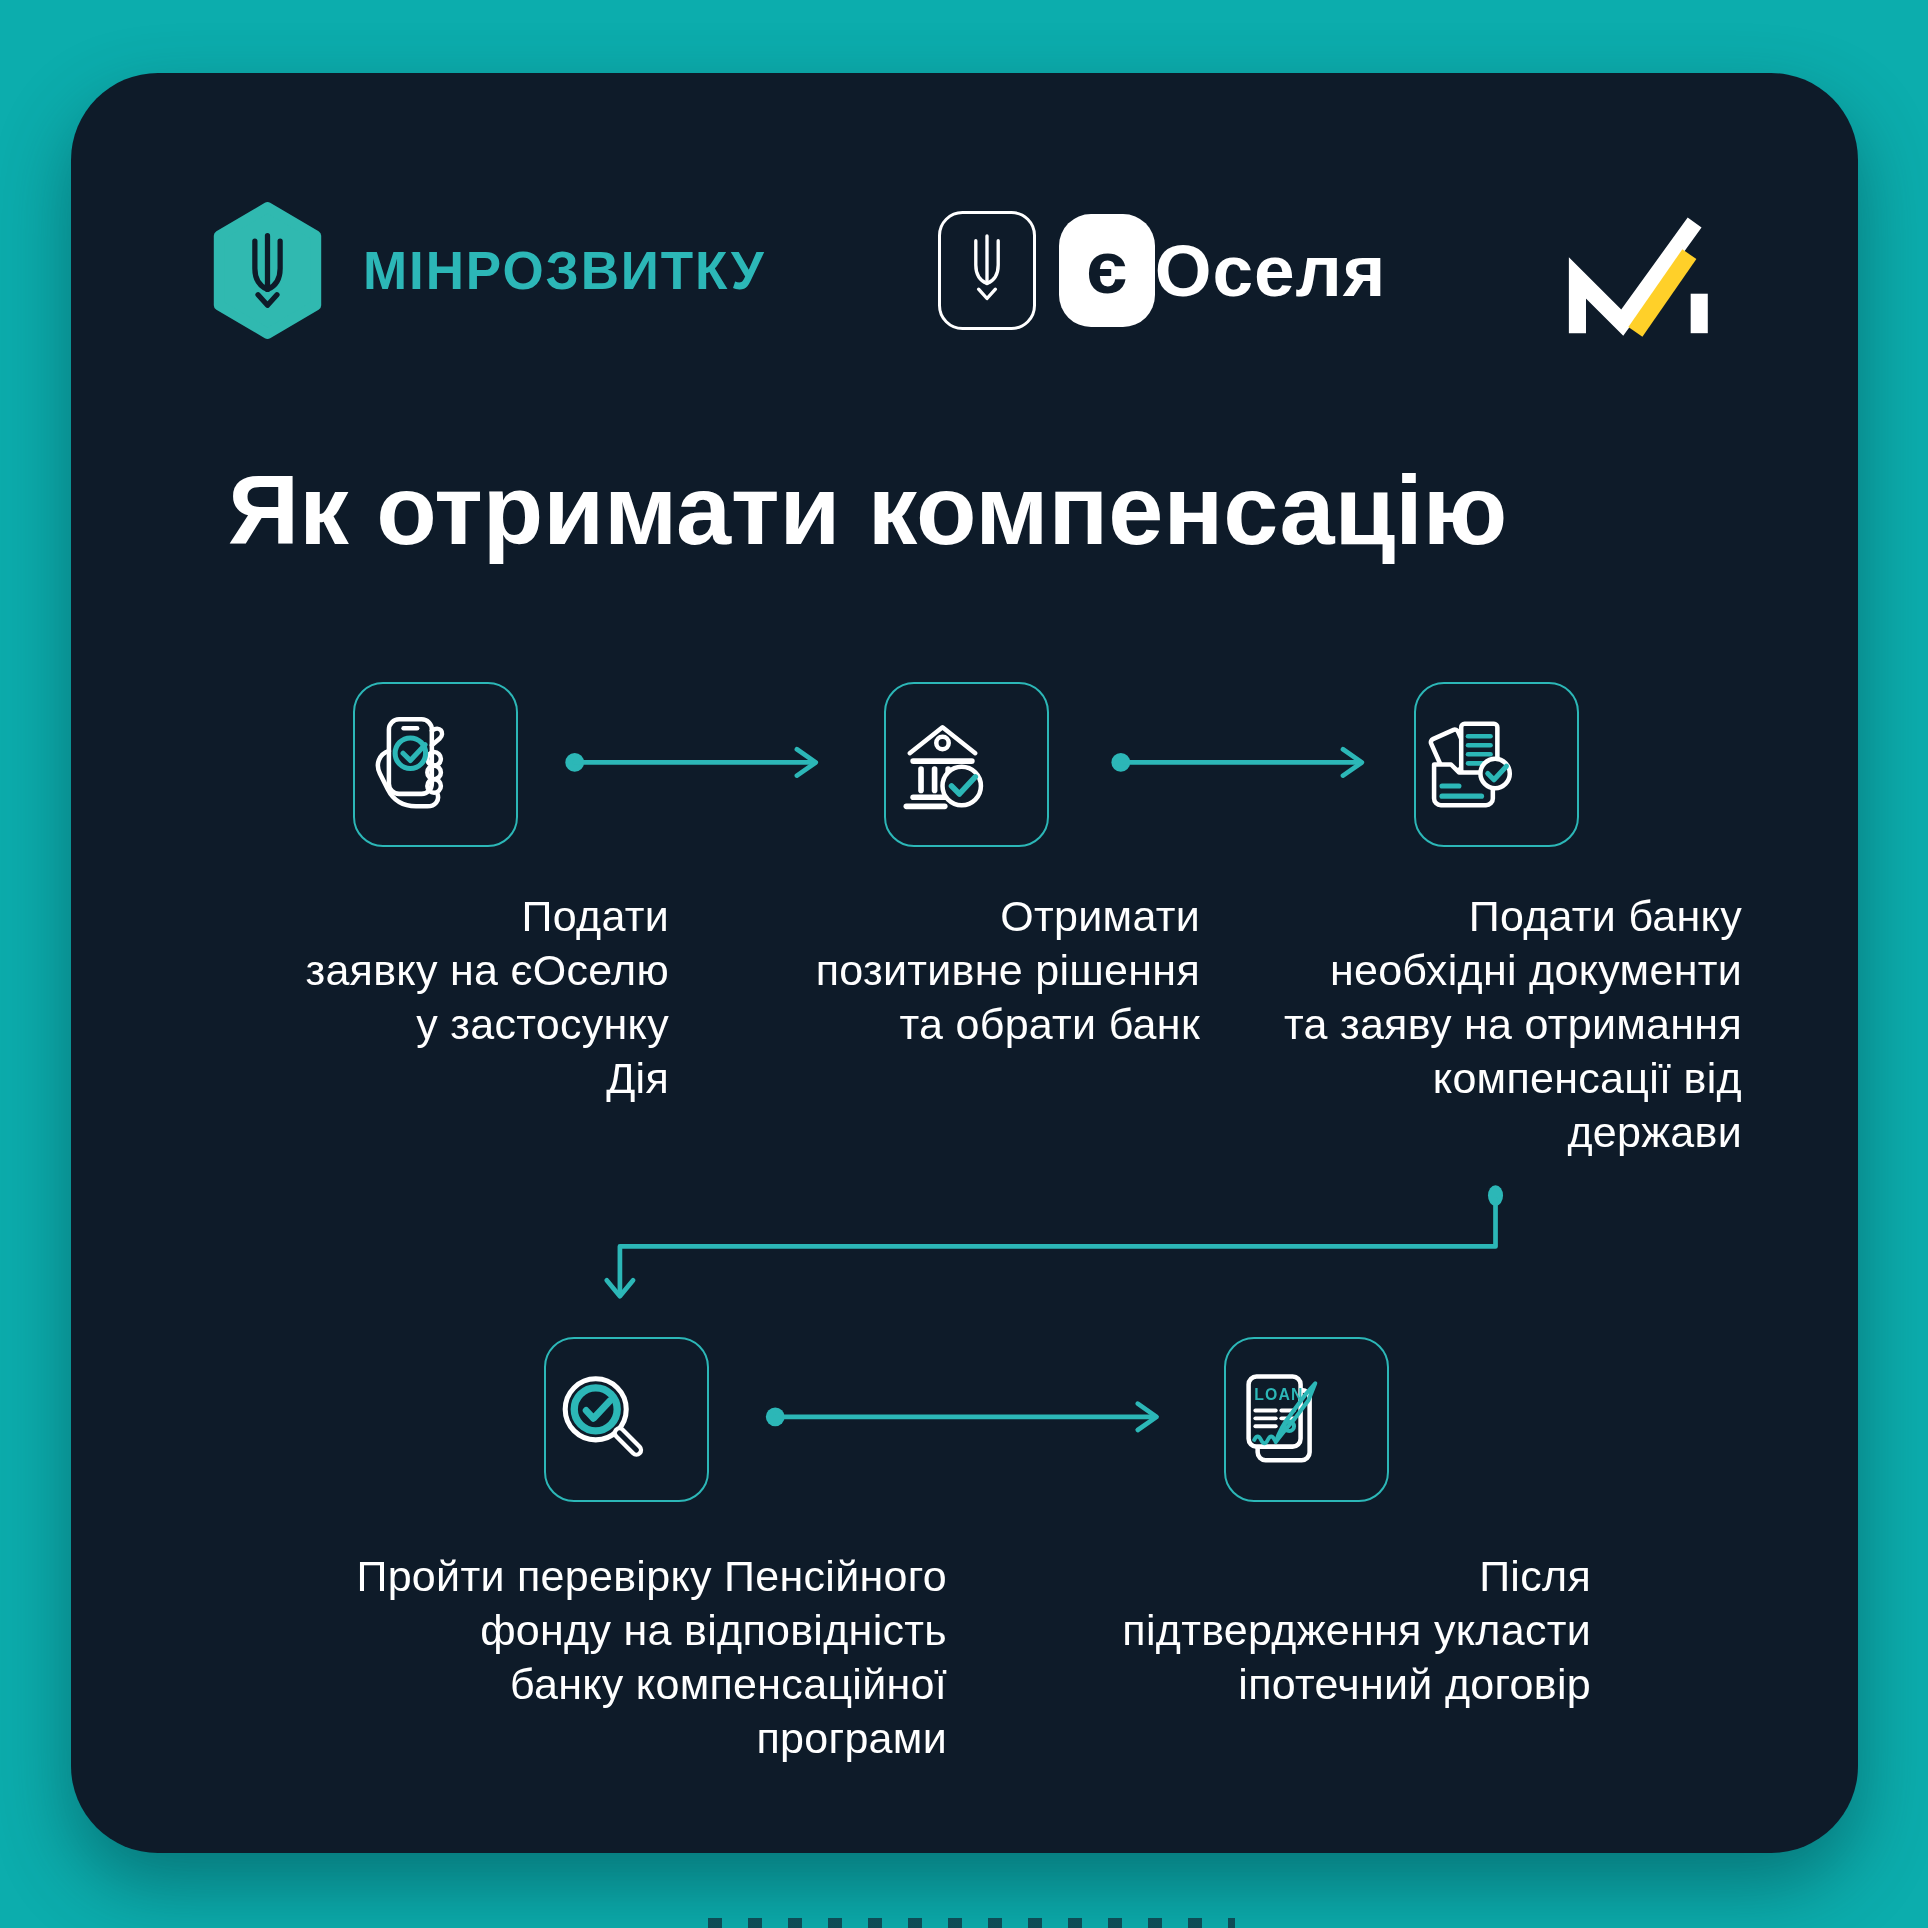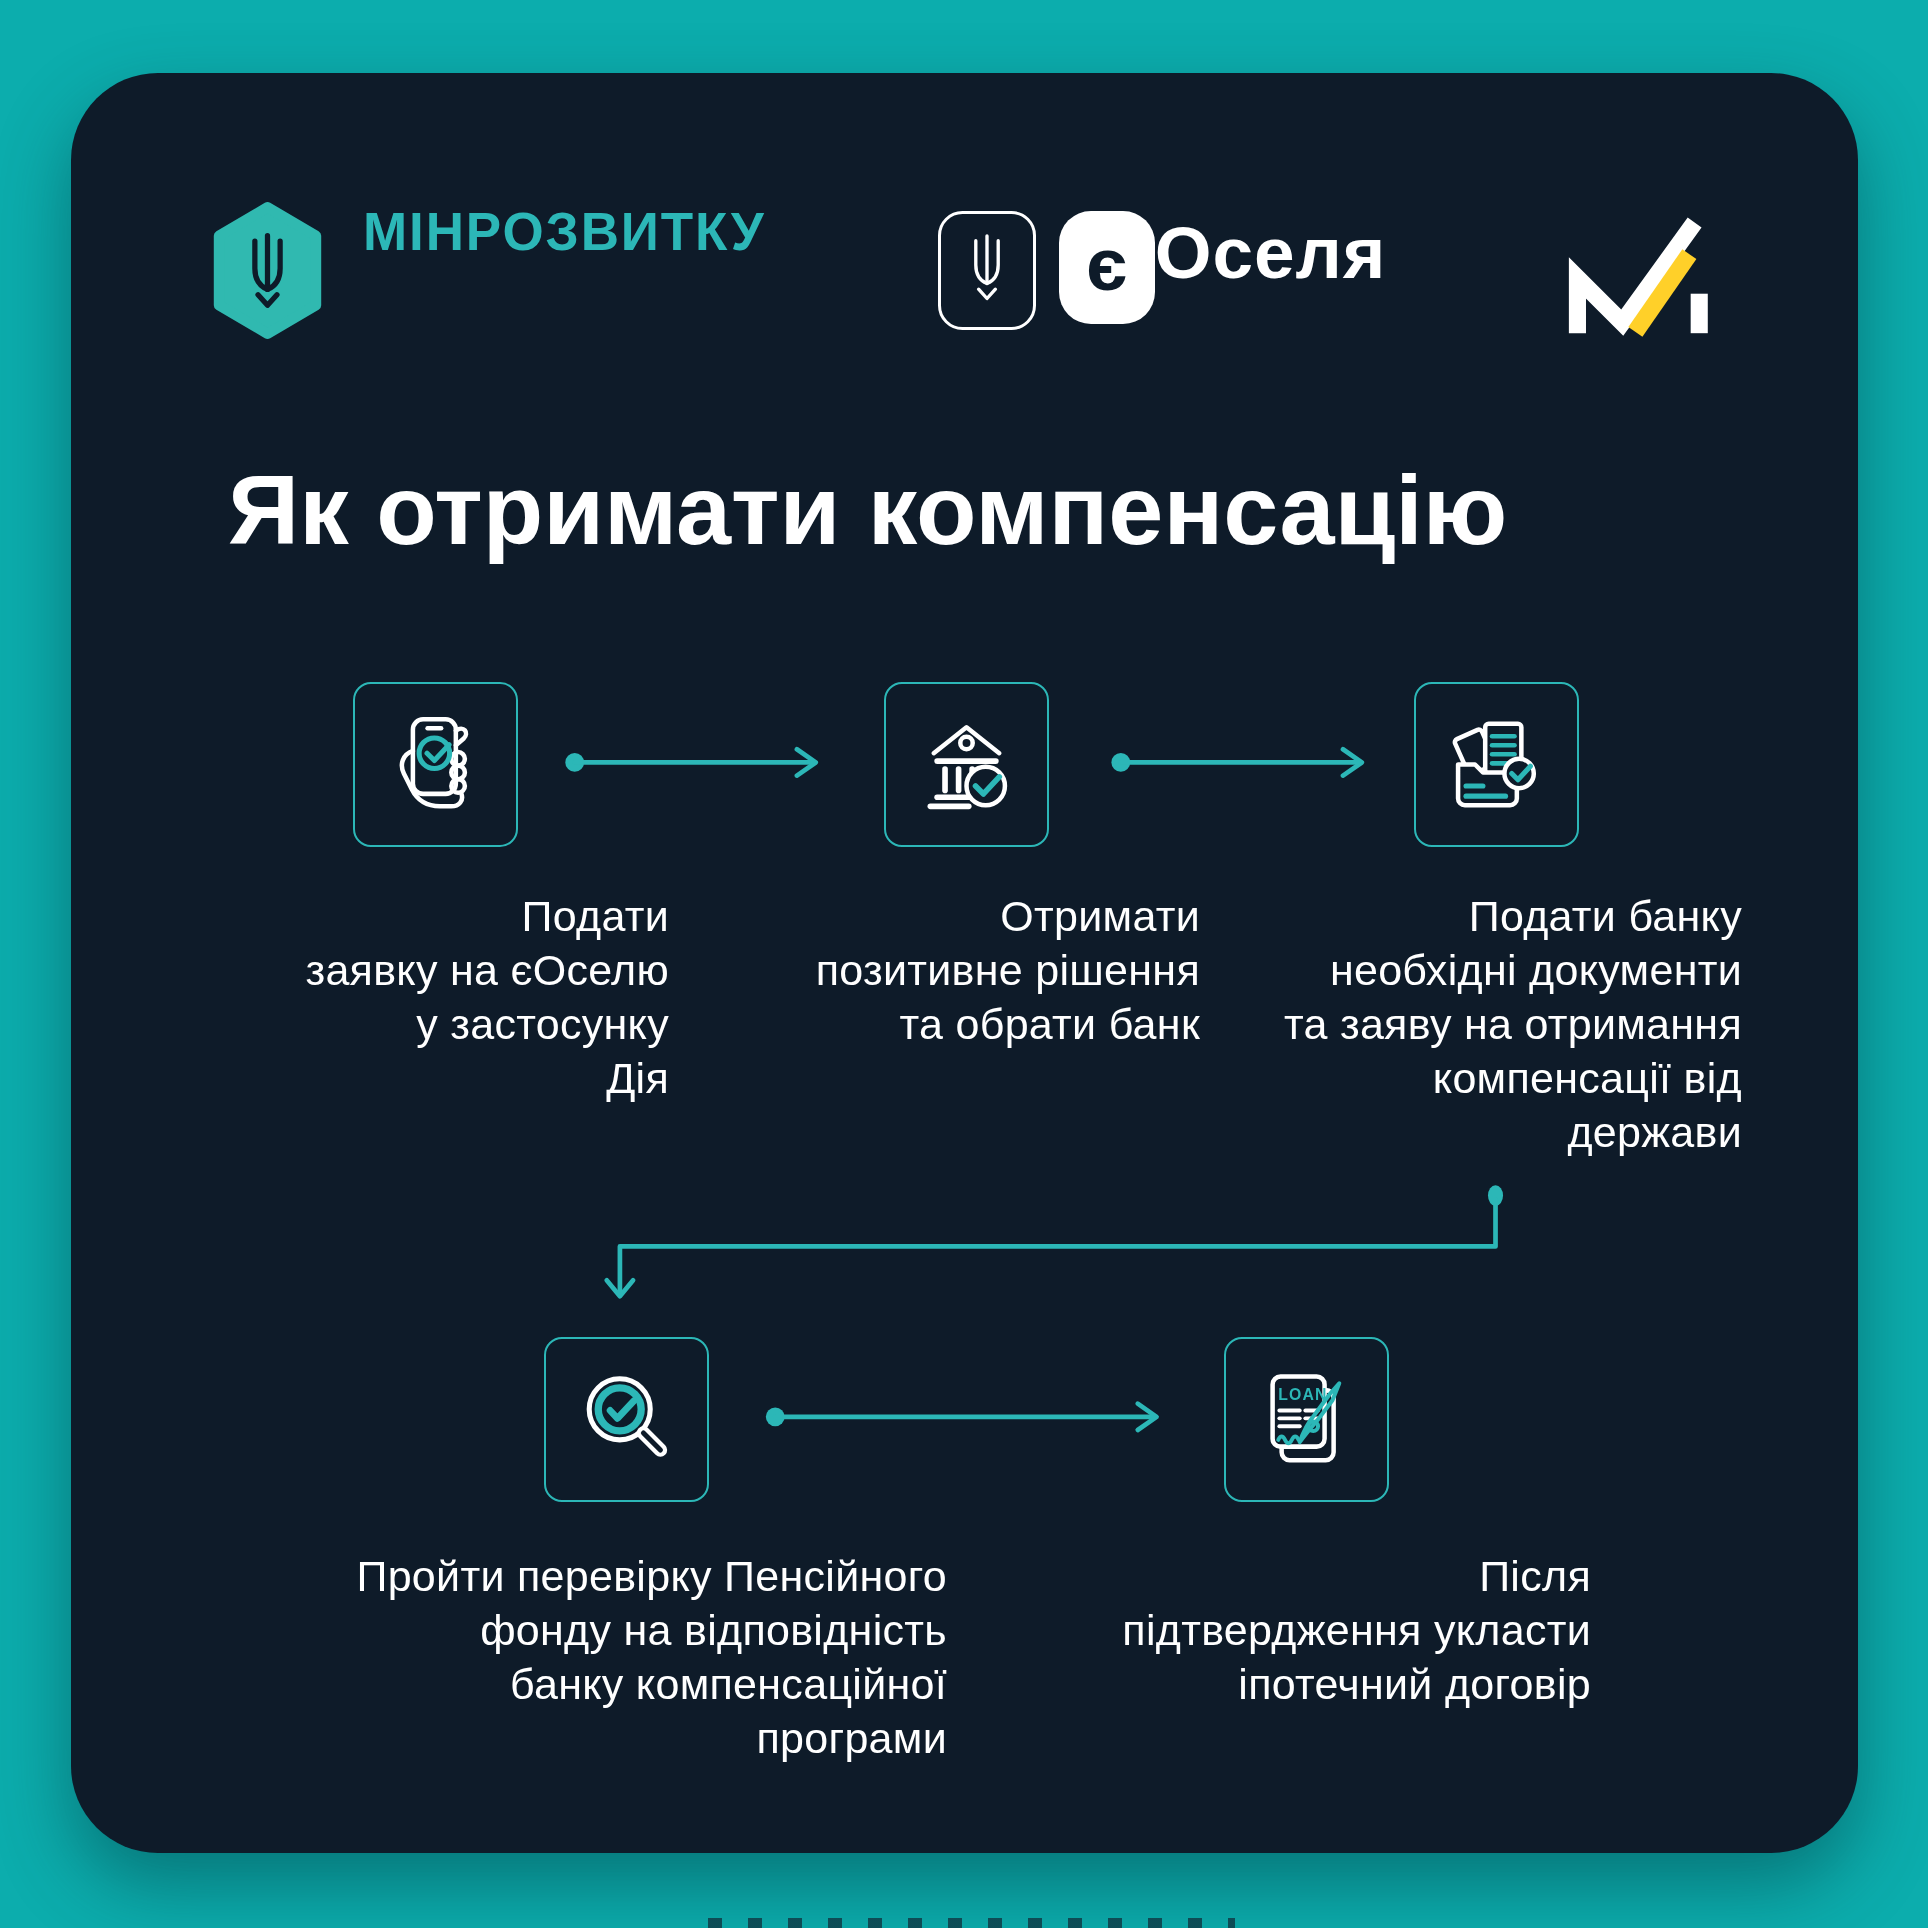--- a/index.html
+++ b/index.html
@@ -11,21 +11,21 @@
   .card{
     position:absolute;left:71px;top:73px;width:1787px;height:1780px;
     background:#0e1b29;border-radius:87px;
     box-shadow:0 32px 75px rgba(0,52,58,.45);
   }
   
   .header{
     position:absolute;left:141px;top:105px;width:1505px;height:184px;
     display:flex;align-items:center;justify-content:space-between;
   }
-  .logo-group{display:flex;}
+  .logo-group{display:flex;align-items:center;}
   .ministry-name{
     color:#2cb7b7;font-size:53px;font-weight:700;letter-spacing:1.9px;margin-left:40px;
   }
   .trident-box{
     width:92px;height:113px;border:3.3px solid #fff;border-radius:24.5px;
     display:flex;align-items:center;justify-content:center;
   }
   .ye-box{
     width:96px;height:113px;background:#fff;border-radius:32px;
     display:flex;align-items:center;justify-content:center;margin-left:22.6px;
@@ -33,22 +33,22 @@
   .ye-letter{color:#0e1b29;font-size:75px;font-weight:700;line-height:1;padding-bottom:5.6px;}
   .oselia-name{color:#fff;font-size:73px;font-weight:700;letter-spacing:0.9px;}
   
   .page-title{
     position:absolute;left:157px;top:381px;width:1544px;
     color:#fff;font-size:99px;font-weight:700;line-height:111px;letter-spacing:0;
   }
   
   .step-box{
     position:absolute;width:161px;height:161px;
-    border:2.8px solid #2cb7b7;border-radius:18px;
-    display:flex;align-items:center;justify-content:center;
+    border:2.8px solid #2cb7b7;border-radius:30px;
+    display:flex;align-items:center;
   }
   .step-text{
     position:absolute;color:#fff;font-size:43px;line-height:54px;
     text-align:right;font-weight:400;letter-spacing:0.3px;
   }
   .connector-layer{position:absolute;left:0;top:0;pointer-events:none;}
   .cropped-text-remnant{
     position:absolute;left:708px;top:1918px;width:527px;height:10.4px;opacity:.8;
     background:repeating-linear-gradient(90deg,#0e3642 0 14px,transparent 14px 40px);
   }

